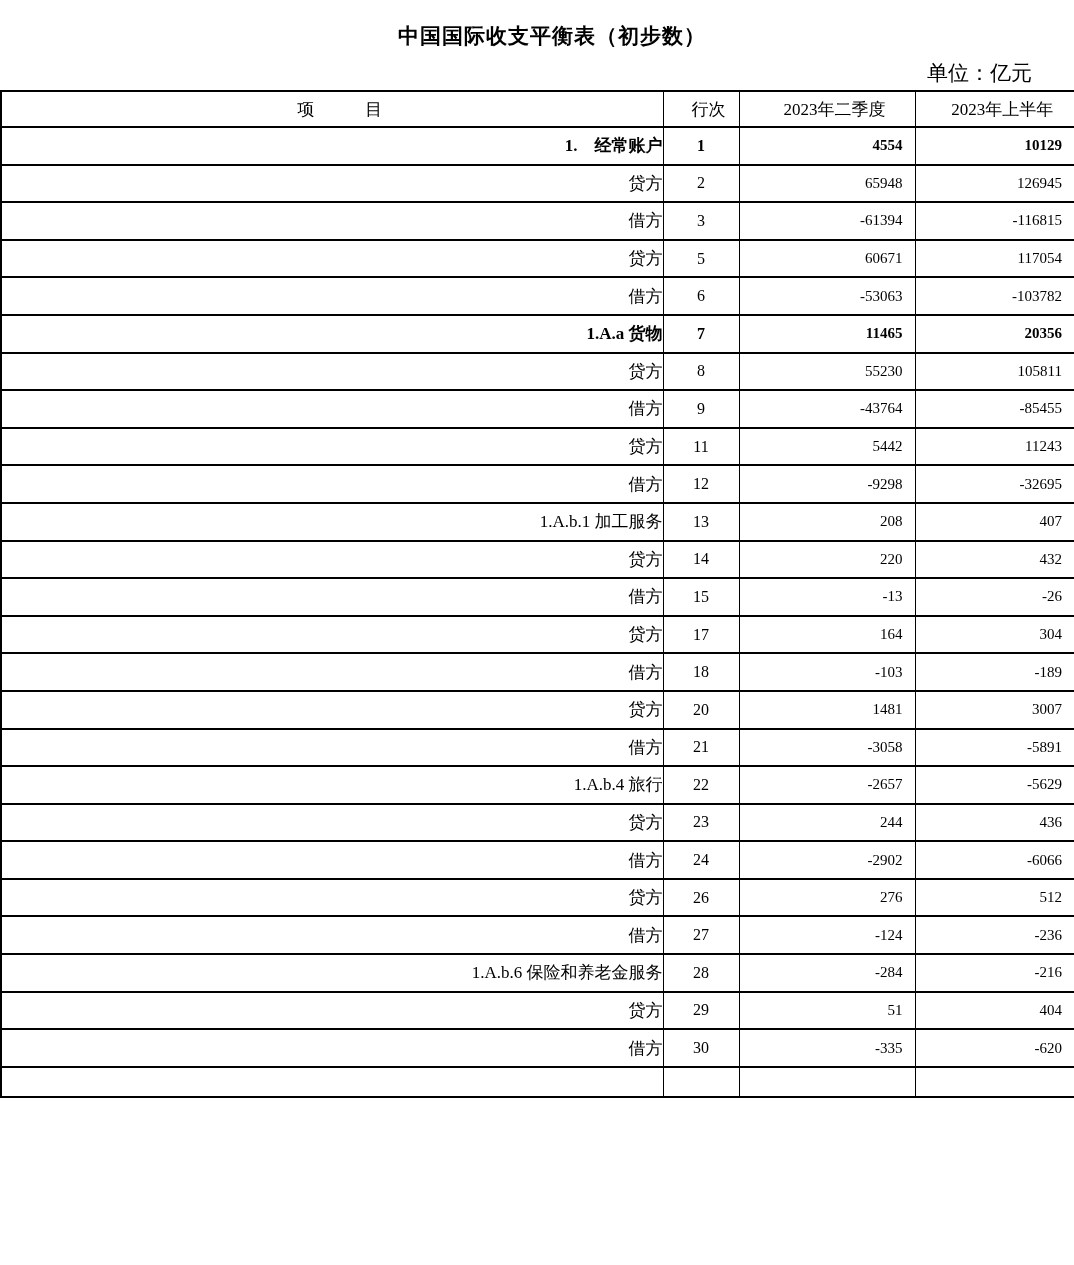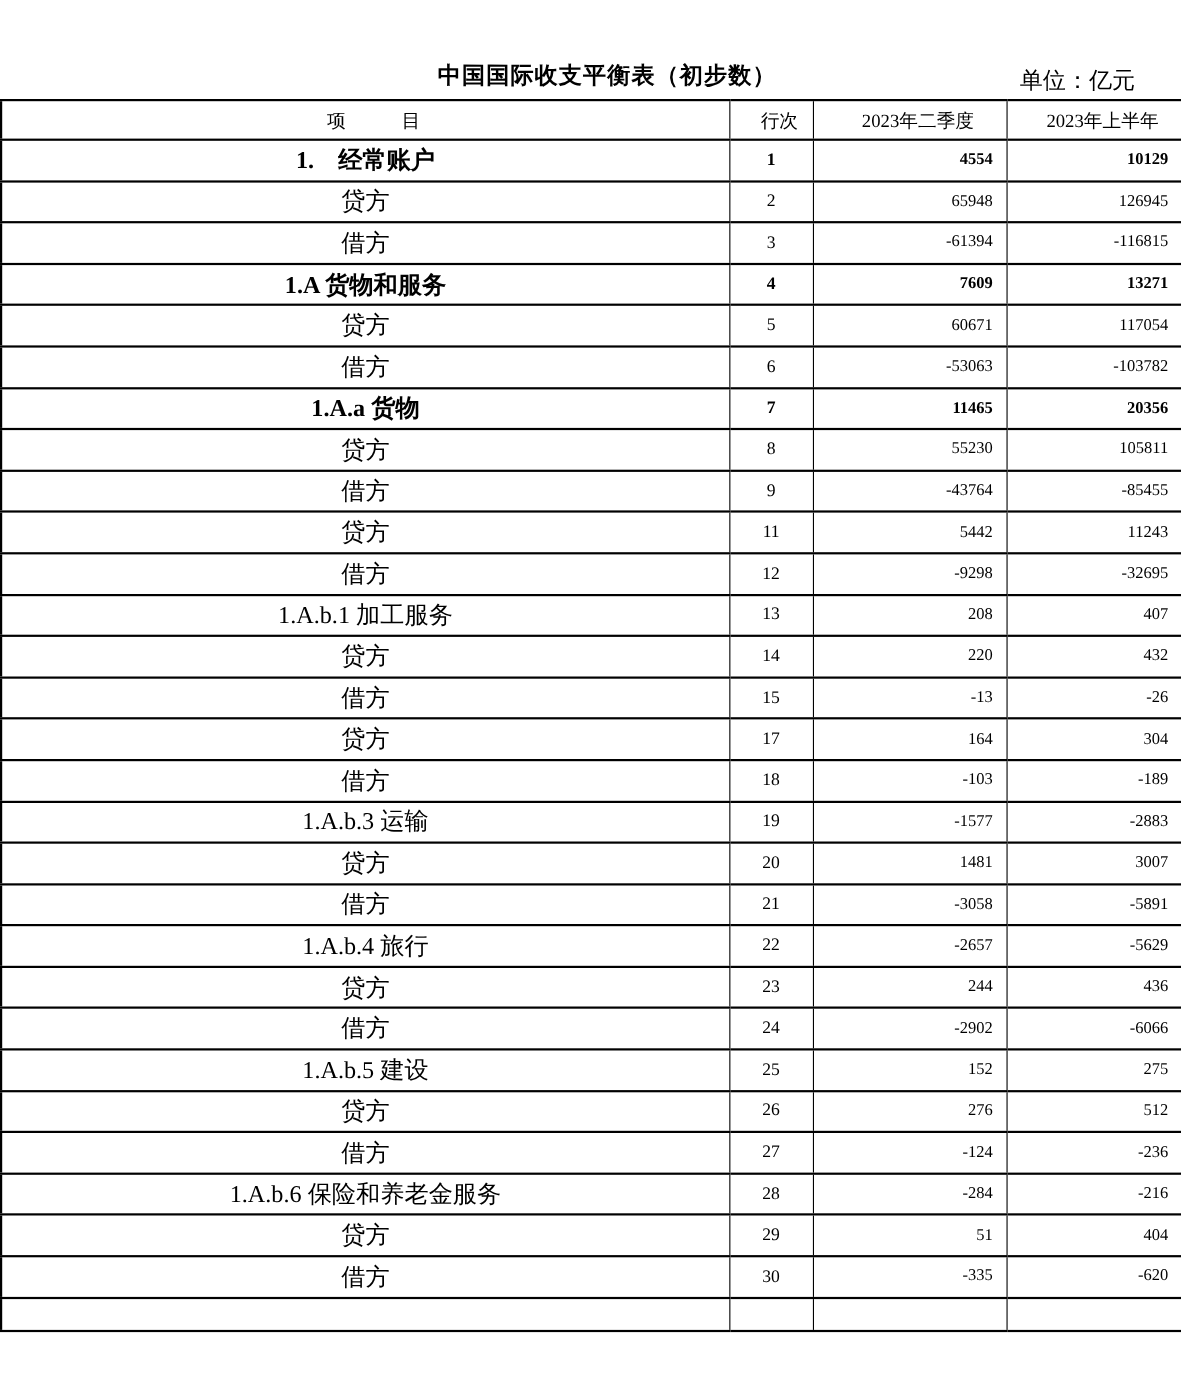--- a/index.html
+++ b/index.html
@@ -16,21 +16,20 @@
     position: absolute;
     top: 22px;
     left: 0;
     width: 100%;
     text-align: center;
     text-indent: 30px;
     font-family: "Liberation Sans", "DejaVu Sans", sans-serif;
     font-weight: bold;
     font-size: 21px;
     letter-spacing: 1px;
-    margin-top: 32px;
   }
   .unit-label {
     position: absolute;
     top: 59px;
     right: 42px;
     font-family: "Liberation Sans", "DejaVu Sans", sans-serif;
     font-size: 21px;
   }
   table.bop {
     position: absolute;
@@ -52,21 +51,21 @@
   }
   .bop thead tr { height: 36px; }
   .bop tbody tr { height: 37.6px; }
   .bop tbody tr.stub { height: 30px; }
   .bop th {
     font-weight: normal;
     font-size: 17px;
     text-align: center;
     padding-left: 15px;
   }
-  td.label { font-size: 22px; text-align: center; }
+  td.label { font-size: 17px; text-align: right; }
   td.line  { font-size: 16px; text-align: center; }
   td.num   { font-size: 15px; text-align: right; padding-right: 12px; }
   tr.em td { font-weight: bold; }
   
   .ind-item1 { padding-left: 12px; }
   .ind-sub1  { padding-left: 30px; }
   .ind-item2 { padding-left: 32px; }
   .ind-sub2  { padding-left: 46px; }
   .ind-item3 { padding-left: 72px; }
   .ind-sub3  { padding-left: 50px; }
@@ -106,26 +105,20 @@
         <td class="line">2</td>
         <td class="num">65948</td>
         <td class="num">126945</td>
       </tr>
       <tr>
         <td class="label ind-sub1">借方</td>
         <td class="line">3</td>
         <td class="num">-61394</td>
         <td class="num">-116815</td>
       </tr>
-      <tr class="em">
-        <td class="label ind-item2">1.A 货物和服务</td>
-        <td class="line">4</td>
-        <td class="num">7609</td>
-        <td class="num">13271</td>
-      </tr>
       <tr>
         <td class="label ind-sub2">贷方</td>
         <td class="line">5</td>
         <td class="num">60671</td>
         <td class="num">117054</td>
       </tr>
       <tr>
         <td class="label ind-sub2">借方</td>
         <td class="line">6</td>
         <td class="num">-53063</td>
@@ -185,26 +178,20 @@
         <td class="num">164</td>
         <td class="num">304</td>
       </tr>
       <tr>
         <td class="label ind-sub4">借方</td>
         <td class="line">18</td>
         <td class="num">-103</td>
         <td class="num">-189</td>
       </tr>
       <tr>
-        <td class="label ind-item4">1.A.b.3 运输</td>
-        <td class="line">19</td>
-        <td class="num">-1577</td>
-        <td class="num">-2883</td>
-      </tr>
-      <tr>
         <td class="label ind-sub4">贷方</td>
         <td class="line">20</td>
         <td class="num">1481</td>
         <td class="num">3007</td>
       </tr>
       <tr>
         <td class="label ind-sub4">借方</td>
         <td class="line">21</td>
         <td class="num">-3058</td>
         <td class="num">-5891</td>
@@ -221,26 +208,20 @@
         <td class="num">244</td>
         <td class="num">436</td>
       </tr>
       <tr>
         <td class="label ind-sub4">借方</td>
         <td class="line">24</td>
         <td class="num">-2902</td>
         <td class="num">-6066</td>
       </tr>
       <tr>
-        <td class="label ind-item4">1.A.b.5 建设</td>
-        <td class="line">25</td>
-        <td class="num">152</td>
-        <td class="num">275</td>
-      </tr>
-      <tr>
         <td class="label ind-sub4">贷方</td>
         <td class="line">26</td>
         <td class="num">276</td>
         <td class="num">512</td>
       </tr>
       <tr>
         <td class="label ind-sub4">借方</td>
         <td class="line">27</td>
         <td class="num">-124</td>
         <td class="num">-236</td>

